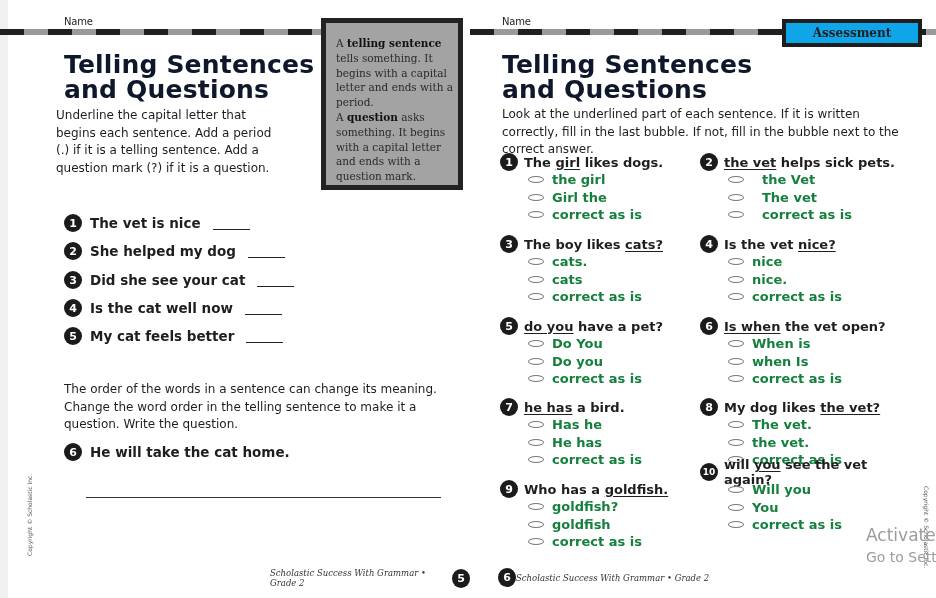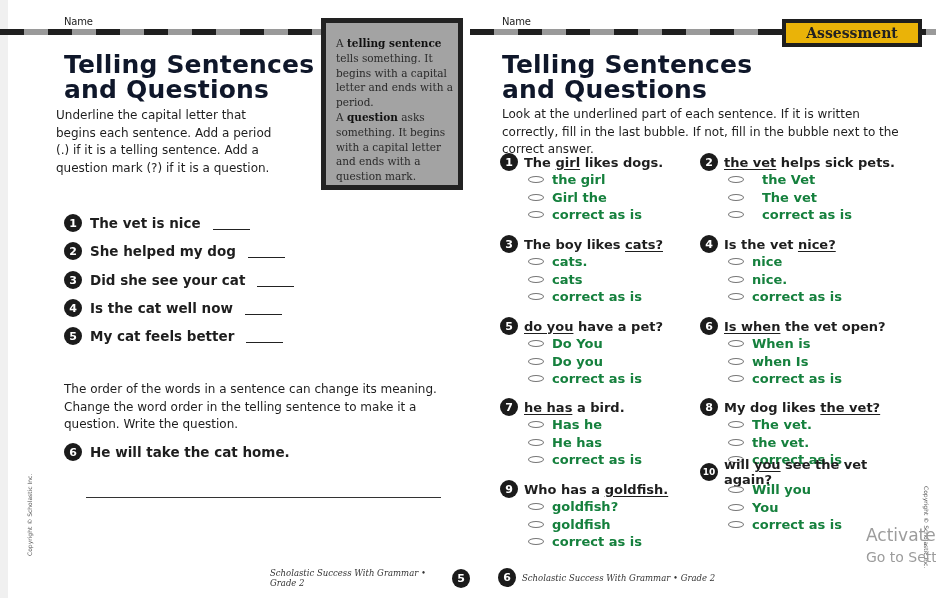--- a/index.html
+++ b/index.html
@@ -25,30 +25,30 @@
   .lq { position: absolute; left: 64px; display: flex; align-items: center; gap: 8px; font-size: 13.5px; font-weight: bold; color: #1e1e1e; }
   .blank { display: inline-block; width: 37px; border-bottom: 1.5px solid #222; height: 14px; margin-left: 4px; }
 
   .rule-box { position: absolute; left: 313px; top: 18px; width: 142px; height: 172px;
     border: 5px solid #222; background: #a3a3a3; padding: 13px 0 0 10px;
     font-family: "DejaVu Serif", serif; font-size: 10.5px; line-height: 14.8px; color: #2a2a2a; }
   .rule-box b { color: #111; }
 
   .answer-line { position: absolute; left: 86px; top: 497px; width: 355px; border-top: 1.5px solid #333; }
 
-  .footer { position: absolute; top: 568px; display: flex; align-items: center; gap: 6px;
+  .footer { position: absolute; top: 568px; display: flex; align-items: center; 
     font-family: "DejaVu Serif", serif; font-style: italic; font-size: 8.5px; color: #333; }
   .footer .numcirc { width: 19px; height: 19px; font-size: 11px; font-style: normal; font-family: "DejaVu Sans", sans-serif; }
 
   .copyright { position: absolute; font-size: 6px; color: #555; transform: rotate(-90deg); transform-origin: left top; white-space: nowrap; }
   .copyright-r { transform: rotate(90deg); }
 
   .assess { position: absolute; left: 312px; top: 19px; width: 140px; height: 28px;
-    border: 4px solid #1e1e1e; background: #eab308; display: flex; align-items: center; justify-content: center;
-    font-family: "DejaVu Serif", serif; font-weight: bold; font-size: 14px; color: #222; }
+    border: 4px solid #1e1e1e; background: #0ea5e9; display: flex; align-items: center; justify-content: center;
+    font-family: "DejaVu Serif", serif; font-weight: bold; font-size: 12px; color: #222; }
 
   .q { position: absolute; width: 200px; }
   .q-stem { display: flex; align-items: center; gap: 6px; font-size: 13px; font-weight: bold; color: #1e1e1e; height: 18px; }
   .q-stem u { text-decoration: underline; text-underline-offset: 2px; }
   .opt { display: flex; align-items: center; height: 17.5px; padding-left: 28px; font-size: 13px; font-weight: bold; color: #15803d; }
   .bubble { display: inline-block; width: 16px; height: 7px; border: 1px solid #777; border-radius: 50%; margin-right: 8px; }
   .opt.wide .bubble { margin-right: 18px; }
 
   .activate { position: absolute; left: 866px; top: 524px; font-size: 17px; color: #9c9c9c; line-height: 22px; white-space: nowrap; }
   .activate .sub { font-size: 14px; }

